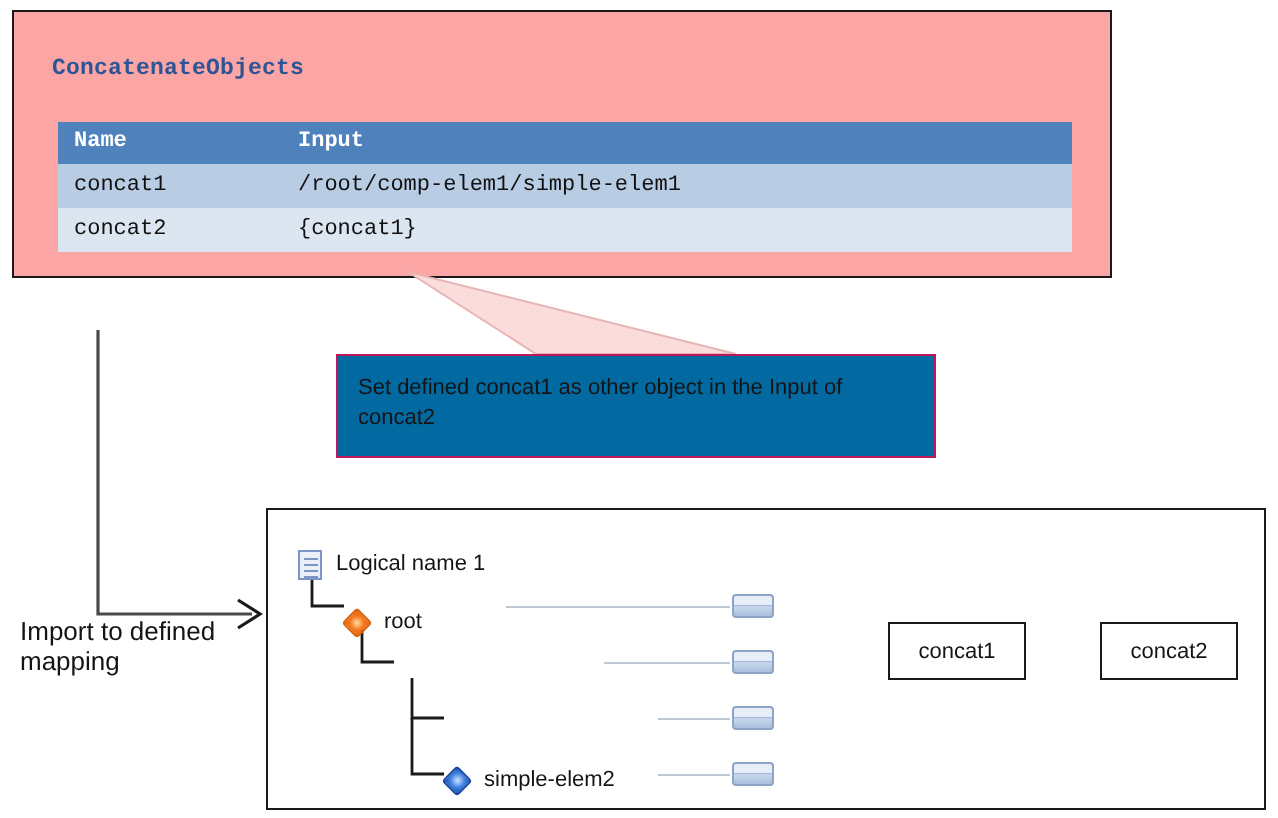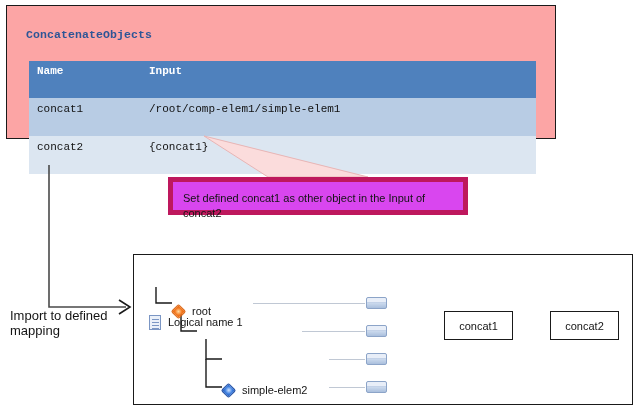--- a/index.html
+++ b/index.html
@@ -40,21 +40,21 @@
     position: absolute;
     left: 22px;
     top: 55px;
     width: 507px;
     border-collapse: collapse;
     table-layout: fixed;
   }
   #objects-table th,
   #objects-table td {
     text-align: left;
-    padding: 0 0 16px 8px;
+    padding: 0 0 0 8px;
     font-size: 11px;
     border: none;
   }
   #objects-table thead th {
     background: #4f81bd;
     color: #ffffff;
     font-weight: bold;
     height: 21px;
     line-height: 21px;
   }
@@ -72,23 +72,23 @@
   }
   .col-name { width: 104px; }
   .col-input { width: auto; }
 
   
   #callout-box {
     position: absolute;
     left: 168px;
     top: 177px;
     width: 300px;
-    height: 38px;
-    background: #d946ef;
-    border: 5px solid #be185d;
+    height: 52px;
+    background: #0369a1;
+    border: 1px solid #be185d;
     box-sizing: border-box;
   }
   #callout-text {
     position: absolute;
     left: 10px;
     top: 9px;
     width: 282px;
     font-size: 11px;
     color: #141414;
     line-height: 15px;
@@ -266,21 +266,21 @@
   <svg style="position:absolute;left:0;top:0;width:500px;height:151px;">
 
     <polyline points="22,32 22,48 38,48" fill="none" stroke="#1a1a1a" stroke-width="1.4"></polyline>
 
     <polyline points="47,56 47,76 63,76" fill="none" stroke="#1a1a1a" stroke-width="1.4"></polyline>
 
     <polyline points="72,84 72,104 88,104" fill="none" stroke="#1a1a1a" stroke-width="1.4"></polyline>
     <polyline points="72,104 72,132 88,132" fill="none" stroke="#1a1a1a" stroke-width="1.4"></polyline>
   </svg>
 
-  <div class="tree-node" style="left:14px; top:19px;margin-top:40px;">
+  <div class="tree-node" style="left:14px; top:19px;">
     <span class="icon-wrap">
         <span class="doc-icon"></span>
       </span>
     <span class="tree-label">Logical name 1</span>
   </div>
 
   <div class="tree-node" style="left:38px; top:48px;">
     <span class="icon-wrap">
         <span class="orange-icon"></span>
       </span>

